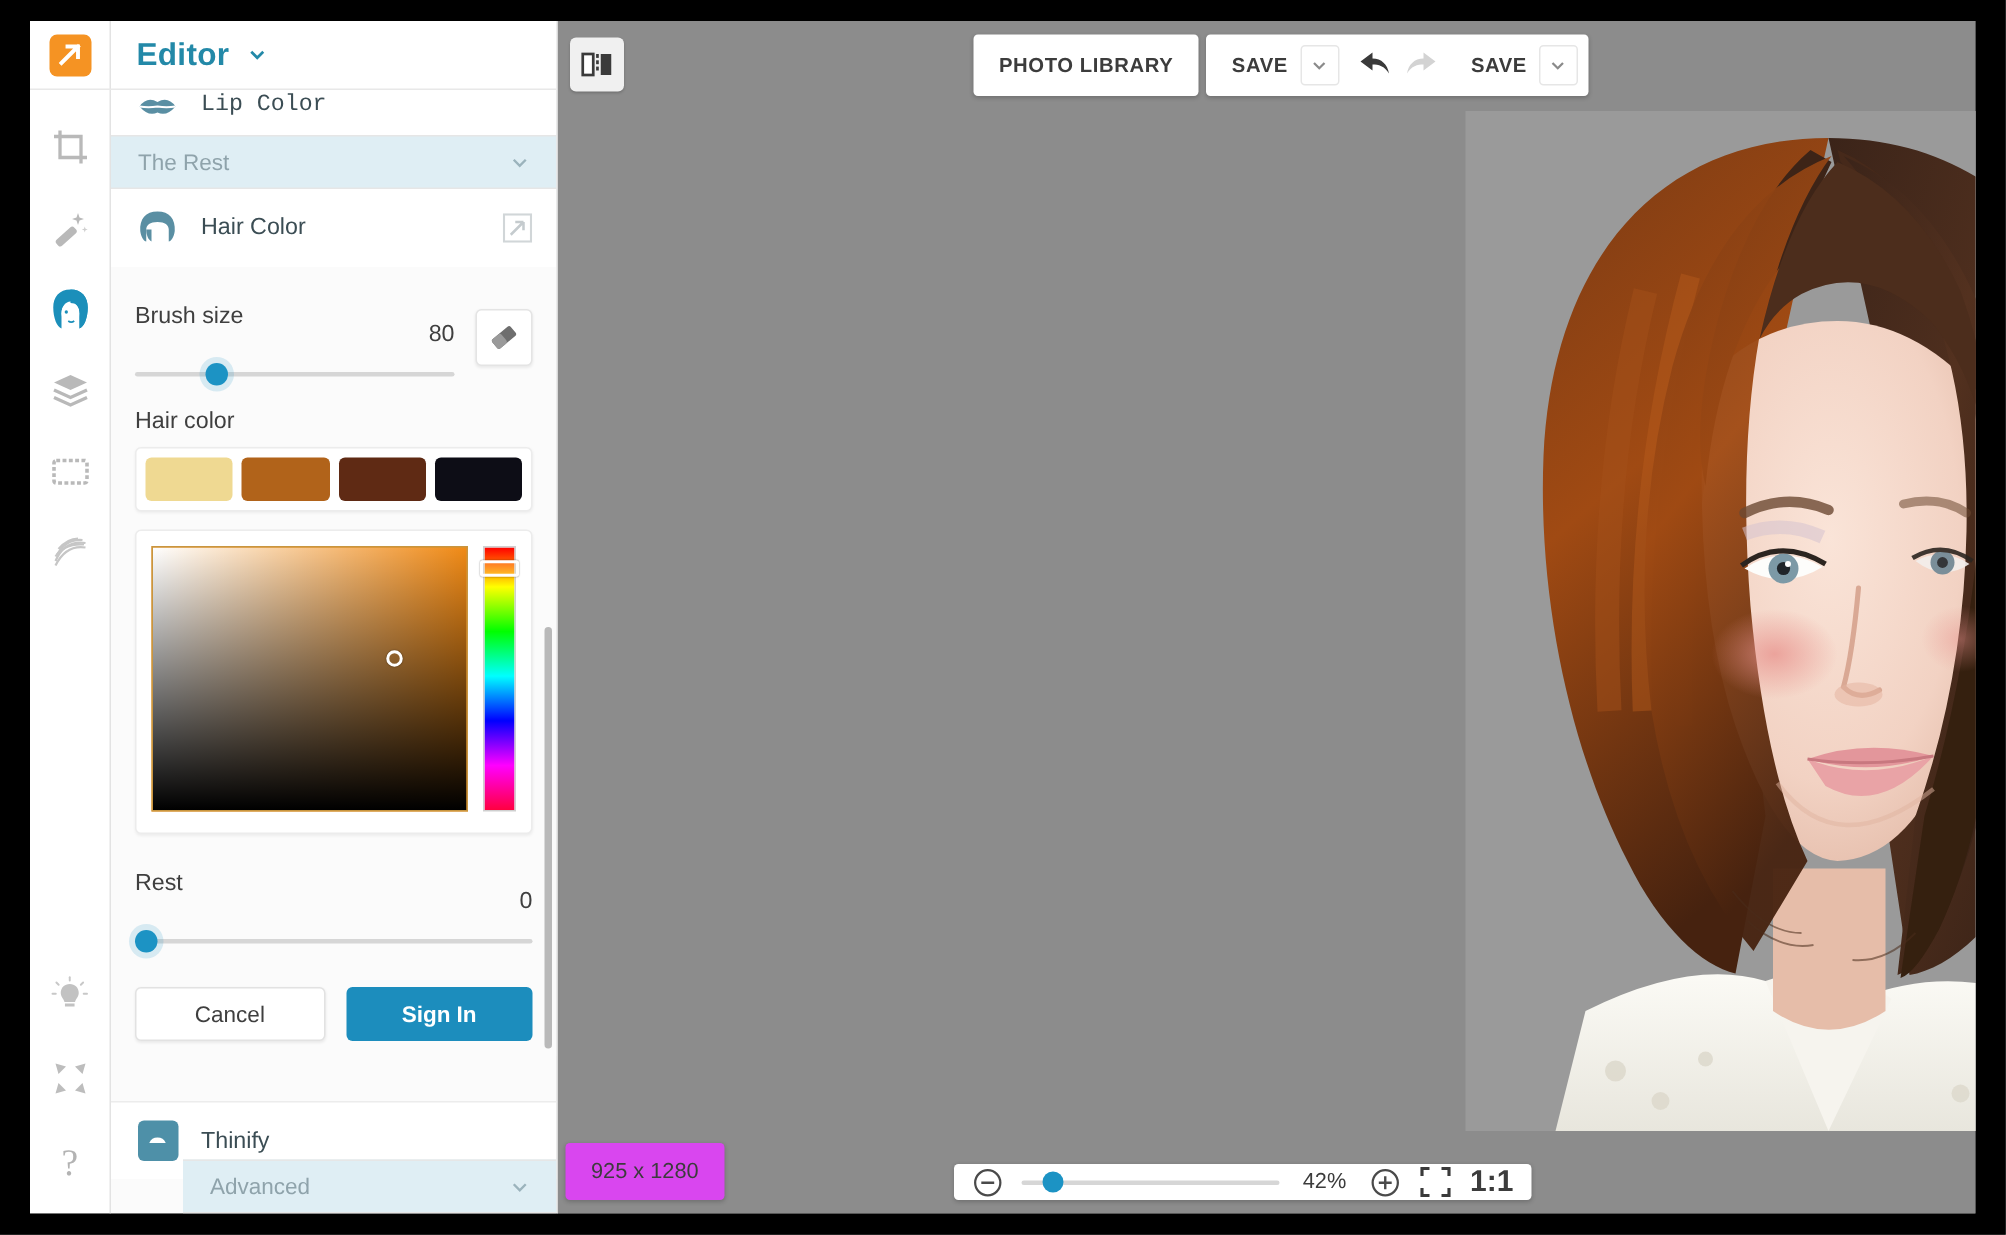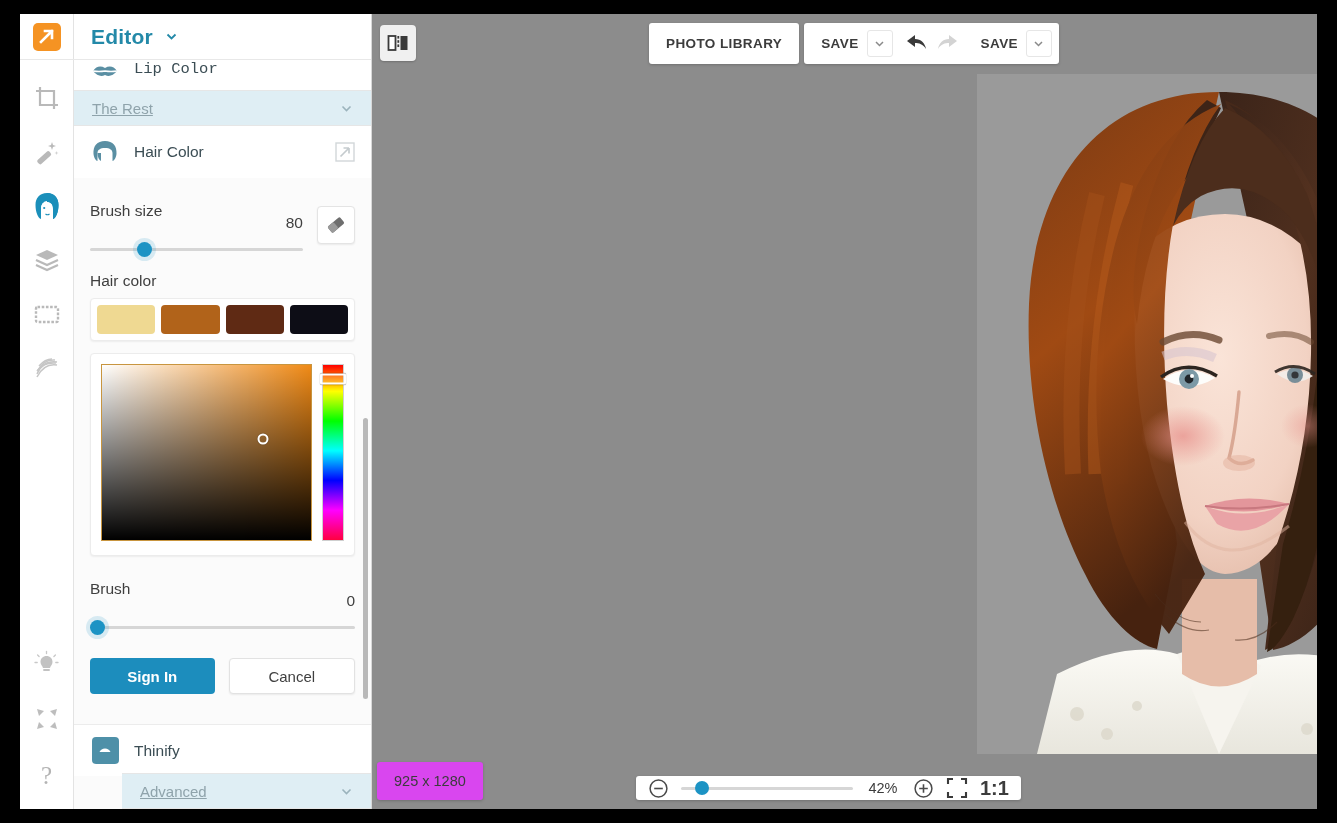--- a/index.html
+++ b/index.html
@@ -88,21 +88,21 @@
   .premium-badge svg { display: block; }
 
   .section-head {
     height: 36px; background: #dfeef4;
     display: flex; align-items: center;
     padding: 0 18px;
     border-top: 1px solid #e6e6e6;
     border-bottom: 1px solid #e6e6e6;
     cursor: pointer;
   }
-  .section-head .t { font-size: 15px; color: #8fa3ab; flex: 1; text-decoration: underline; }
+  .section-head .t { font-size: 15px; color: #8fa3ab; flex: 1; }
 
   .tool-body { background: #fbfbfb; padding: 0 16px 10px 16px; }
   .ctl-row { display: flex; align-items: center; padding-top: 12px; }
   .ctl-label { font-size: 15.5px; color: #3f3f3f; flex: 1; }
   .ctl-val { font-size: 15.5px; color: #3f3f3f; margin-top: 24px; }
   .eraser-btn {
     width: 38px; height: 38px; background: #fff;
     border: 1px solid #e4e4e4; border-radius: 4px;
     margin-left: 14px;
     display: flex; align-items: center; justify-content: center;
@@ -430,37 +430,37 @@
             <div class="sv-dot" style="left:77%;top:42%"></div>
           </div>
           <div class="hue-strip">
             <div class="hue-knob" style="top:8%"></div>
           </div>
         </div>
 
         <div class="ctl-row">
           <div style="flex:1">
             <div style="display:flex;align-items:center">
-              <span class="ctl-label">Brush</span>
+              <span class="ctl-label">Rest</span>
               <span class="ctl-val">0</span>
             </div>
             <div class="slider">
               <div class="track"></div>
               <div class="knob" style="left:0%"></div>
             </div>
           </div>
         </div>
 
         <div class="btn-row">
+          <div class="btn btn-cancel">Cancel</div>
           <div class="btn btn-primary">Sign In</div>
-          <div class="btn btn-cancel">Cancel</div>
-        </div>
-      </div>
-
-      <div class="row-item" style="margin-top:20px;border-top:1px solid #ececec">
+        </div>
+      </div>
+
+      <div class="row-item" style="margin-top:30px;border-top:1px solid #ececec">
         <span class="row-icon">
           <div class="thinify-icon">
             <svg width="16" height="16" viewBox="0 0 16 16">
               <path d="M2.5 9 A6 6 0 0 1 13.5 9 Z" fill="#fff"></path>
             </svg>
           </div>
         </span>
         <span class="row-label">Thinify</span>
       </div>
     </div>

